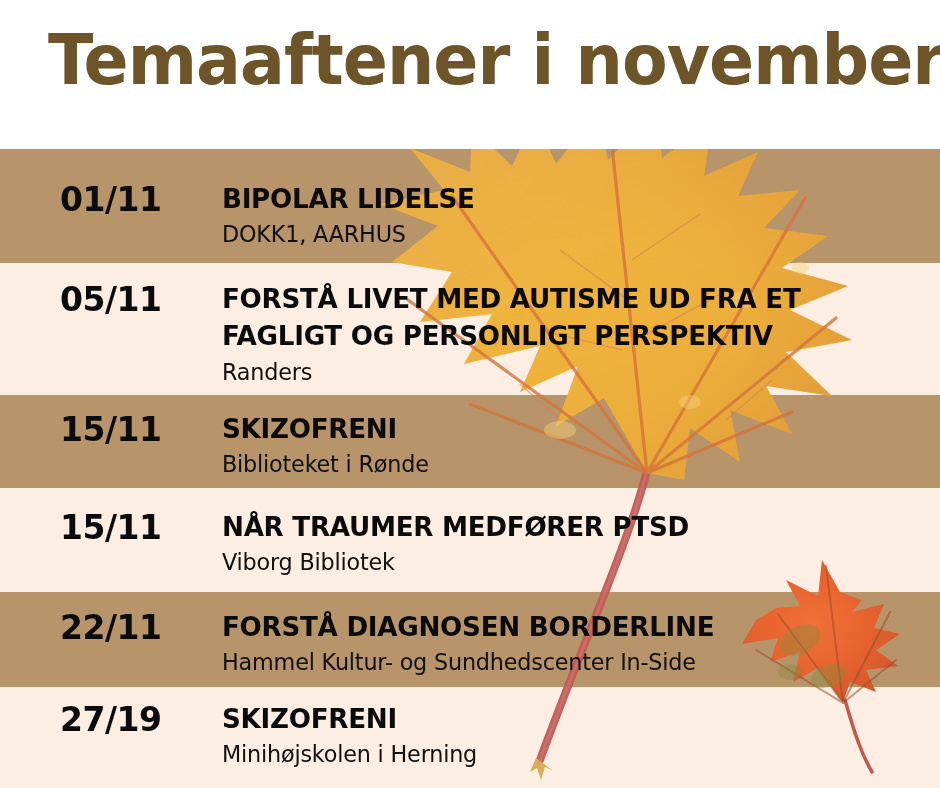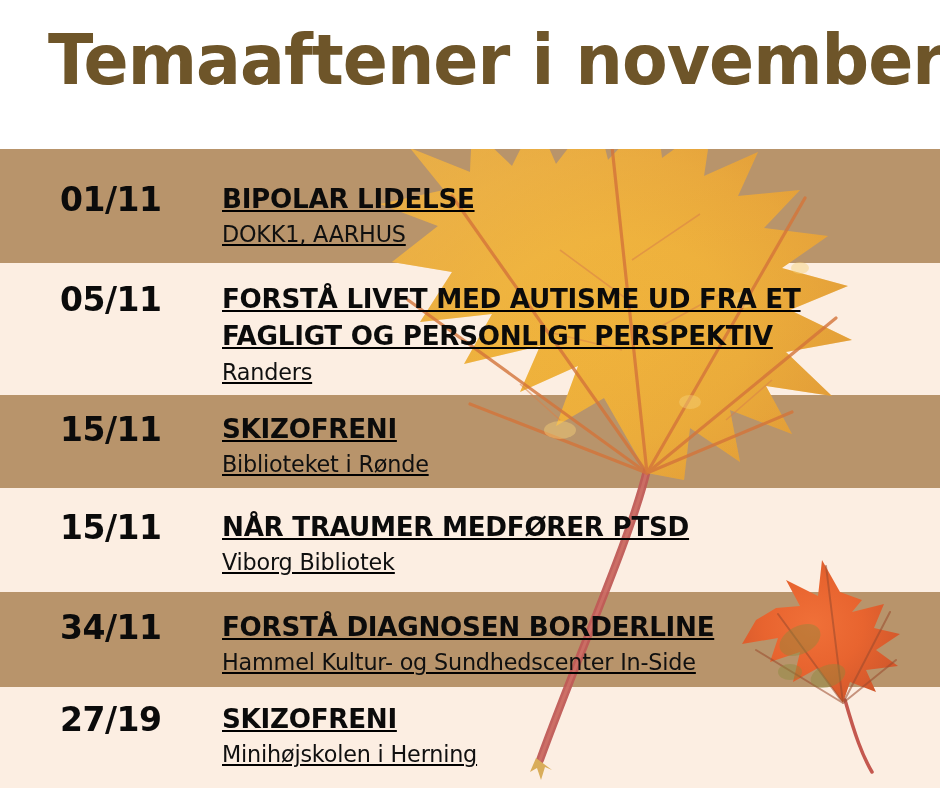--- a/index.html
+++ b/index.html
@@ -86,21 +86,20 @@
     font-weight: 700;
     color: #0b0b0b;
     letter-spacing: -0.5px;
     white-space: nowrap;
     margin-left: 12px;
   }
   .entry-body {
     position: absolute;
     left: 222px;
     width: 700px;
-    text-decoration: underline;
   }
   .entry-title {
     font-family: "DejaVu Sans", sans-serif;
     font-size: 27px;
     font-weight: 700;
     color: #0b0b0b;
     letter-spacing: -0.3px;
     line-height: 1.38;
     white-space: pre-line;
     transform: scaleX(0.97);
@@ -272,21 +271,21 @@
 
     <div class="entry" style="top:508px;">
       <div class="entry-date" style="top:0px;">15/11</div>
       <div class="entry-body">
         <div class="entry-title">NÅR TRAUMER MEDFØRER PTSD</div>
         <div class="entry-venue">Viborg Bibliotek</div>
       </div>
     </div>
 
     <div class="entry" style="top:608px;">
-      <div class="entry-date" style="top:0px;">34/11</div>
+      <div class="entry-date" style="top:0px;">22/11</div>
       <div class="entry-body">
         <div class="entry-title">FORSTÅ DIAGNOSEN BORDERLINE</div>
         <div class="entry-venue">Hammel Kultur- og Sundhedscenter In-Side</div>
       </div>
     </div>
 
     <div class="entry" style="top:700px;">
       <div class="entry-date" style="top:0px;">27/19</div>
       <div class="entry-body">
         <div class="entry-title">SKIZOFRENI</div>

